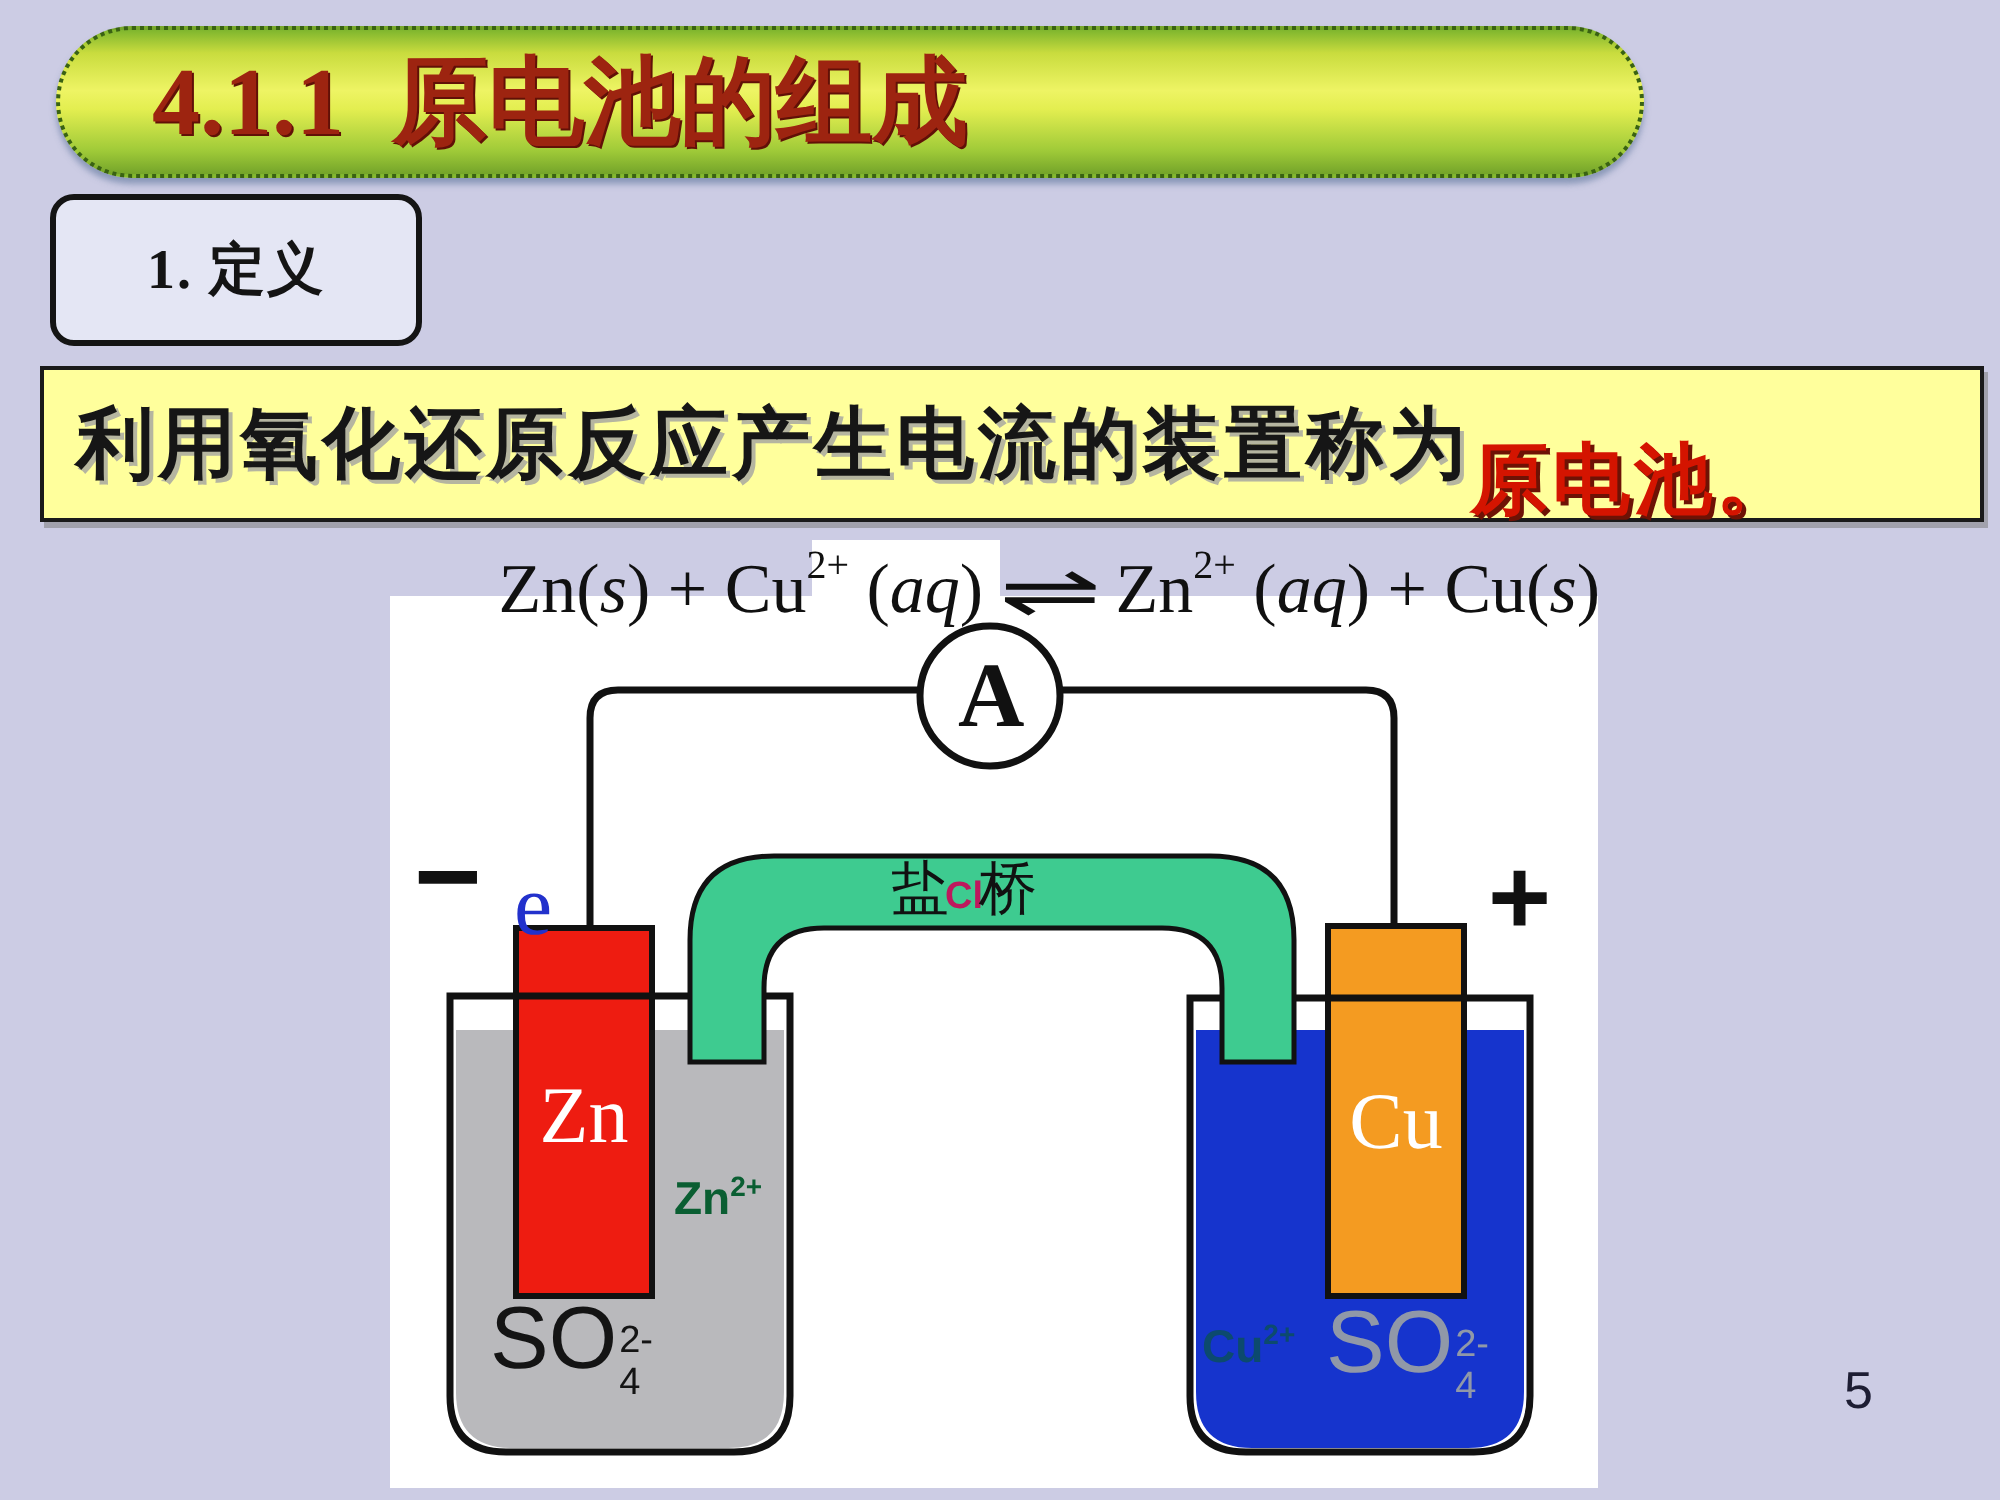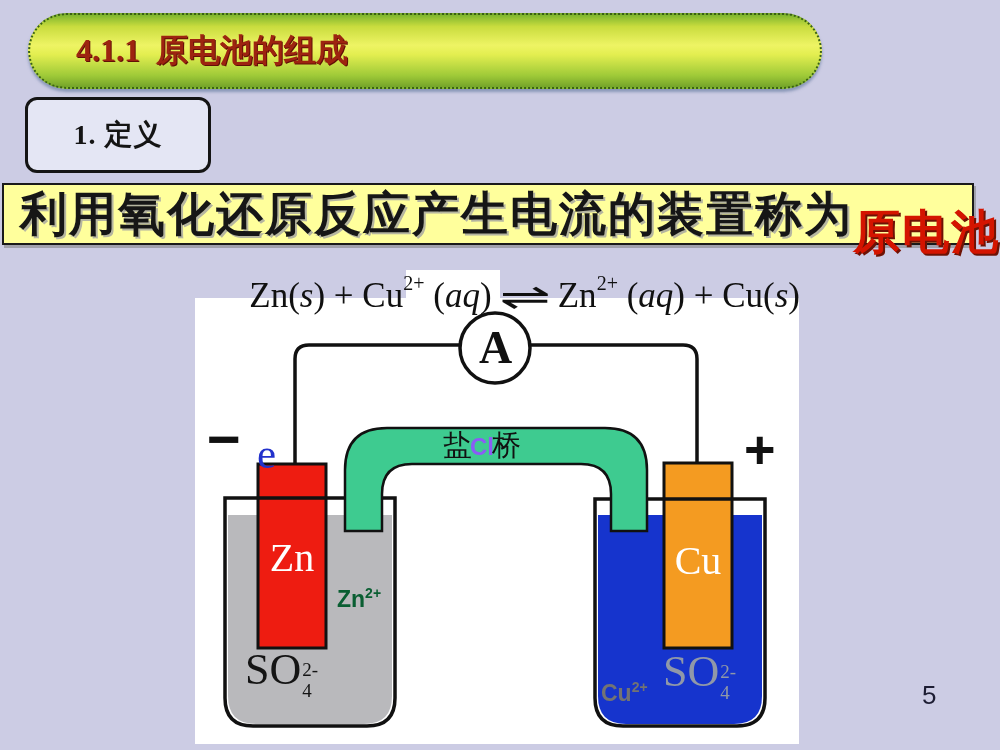--- a/index.html
+++ b/index.html
@@ -7,35 +7,35 @@
        font-family:"Liberation Sans","DejaVu Sans",sans-serif;}
   .slide{position:relative;width:1000px;height:750px;background:#cccce4;}
 
   
   .pill{position:absolute;left:28px;top:13px;width:790px;height:72px;
         border:2px dotted #396212;border-radius:38px;
         background:linear-gradient(180deg,#7fb62e 0%,#c9dc3e 16%,#eef464 42%,#e3ee50 55%,#9fca38 84%,#74a42a 100%);
         box-shadow:0 3px 3px rgba(110,130,165,.7);
         display:flex;align-items:center;}
   .pill .t{padding-left:46px;font-family:"Liberation Serif","DejaVu Serif",serif;
-        font-size:32px;font-weight:bold;color:#9d2410;text-shadow:1px 1px 0 #611007;
+        font-size:48px;font-weight:bold;color:#9d2410;text-shadow:1px 1px 0 #611007;
         white-space:pre;}
 
   
   .defbox{position:absolute;left:25px;top:97px;width:180px;height:70px;
         background:#e4e6f4;border:3px solid #141414;border-radius:12px;
         display:flex;align-items:center;justify-content:center;}
   .defbox .t{font-family:"Liberation Serif","DejaVu Serif",serif;font-size:28px;
         font-weight:bold;color:#141414;white-space:pre;letter-spacing:1px;}
 
   
-  .defbar{position:absolute;left:2px;top:183px;width:972px;height:62px;
+  .defbar{position:absolute;left:20px;top:183px;width:972px;height:78px;
         background:#ffff9c;border:2px solid #1a1a1a;box-shadow:2px 3px 0 rgba(125,125,125,.55);
         display:flex;align-items:center;padding-left:16px;box-sizing:border-box;
-        font-size:47px;font-weight:bold;letter-spacing:2px;white-space:pre;}
+        font-size:39px;font-weight:bold;letter-spacing:2px;white-space:pre;}
   .defbar .black{color:#161616;text-shadow:2px 2px 0 #b5b5a0;}
   .defbar .red{color:#d41400;text-shadow:2px 2px 0 #6e1205;margin-top:36px;}
 
   
   .eq-white{position:absolute;left:406px;top:270px;width:94px;height:32px;background:#fff;}
   .eq{position:absolute;left:140px;top:256px;width:660px;height:54px;line-height:54px;
         text-align:right;font-family:"Liberation Serif","DejaVu Serif",serif;
         font-size:35px;color:#101010;white-space:pre;z-index:3;}
   .eq .it{font-style:italic;}
   .eq .sup{font-size:20px;vertical-align:17px;}
@@ -46,30 +46,30 @@
   .panel{position:absolute;left:195px;top:298px;width:604px;height:446px;background:#ffffff;z-index:2;}
   .panel .lbl{position:absolute;line-height:1;}
   .lbl-A{left:284px;top:27px;font-family:"Liberation Serif","DejaVu Serif",serif;
         font-size:46px;font-weight:bold;color:#111;}
   .lbl-minus{left:12px;top:112px;font-size:58px;font-weight:bold;color:#111;}
   .lbl-plus{left:549px;top:124px;font-size:54px;font-weight:bold;color:#111;}
   .lbl-e{left:62px;top:134px;font-family:"Liberation Serif","DejaVu Serif",serif;
         font-size:43px;color:#2231cc;}
   .lbl-salt{left:207px;top:133px;width:160px;text-align:center;white-space:nowrap;}
   .lbl-salt .cjk{font-size:29px;color:#111;}
-  .lbl-salt .cl{font-size:24px;font-weight:bold;color:#8b5cf6;margin:0 -2px;}
+  .lbl-salt .cl{font-size:19px;font-weight:bold;color:#be185d;margin:0 -2px;}
   .lbl-zn{left:63px;top:240px;width:68px;text-align:center;
         font-family:"Liberation Serif","DejaVu Serif",serif;font-size:40px;color:#fff;}
   .lbl-cu{left:469px;top:243px;width:68px;text-align:center;
         font-family:"Liberation Serif","DejaVu Serif",serif;font-size:40px;color:#fff;}
   .ion{font-weight:bold;font-size:23px;}
   .ion .s{font-size:14px;vertical-align:9px;}
   .lbl-znion{left:142px;top:288px;color:#0a5e32;}
-  .lbl-cuion{left:406px;top:382px;color:#737373;}
-  .so4{font-family:Liberation Serif, serif;font-size:44px;}
+  .lbl-cuion{left:406px;top:362px;color:#0c4a6e;}
+  .so4{font-family:Liberation Sans, sans-serif;font-size:44px;}
   .so4 .stack{display:inline-flex;flex-direction:column;font-size:19px;line-height:1.1;
         vertical-align:8px;margin-left:1px;text-align:left;}
   .lbl-so4l{left:50px;top:350px;color:#141414;}
   .lbl-so4r{left:468px;top:352px;color:#9098a8;}
 
   .pagenum{position:absolute;left:922px;top:680px;font-size:26px;color:#1d1d33;}
 </style>
 </head>
 <body>
 

